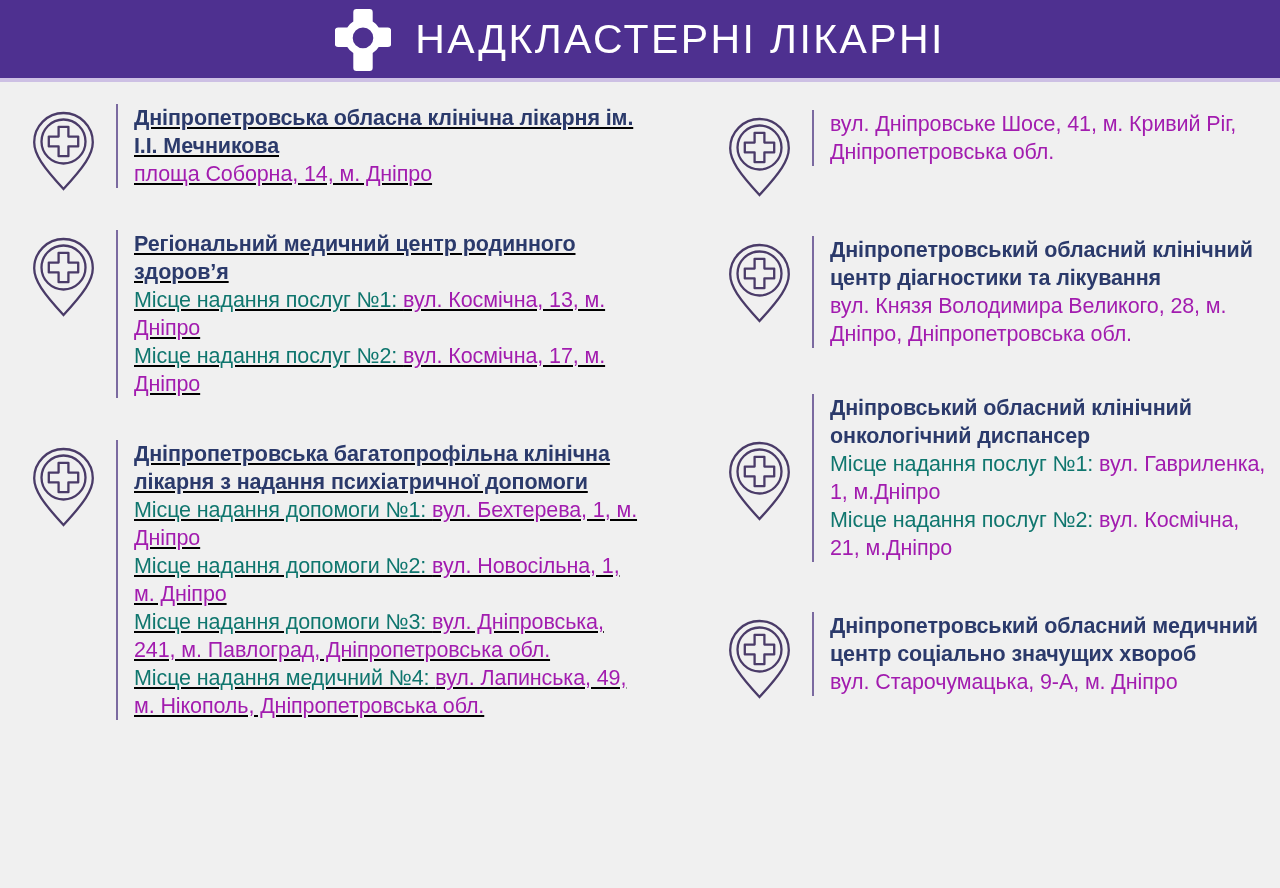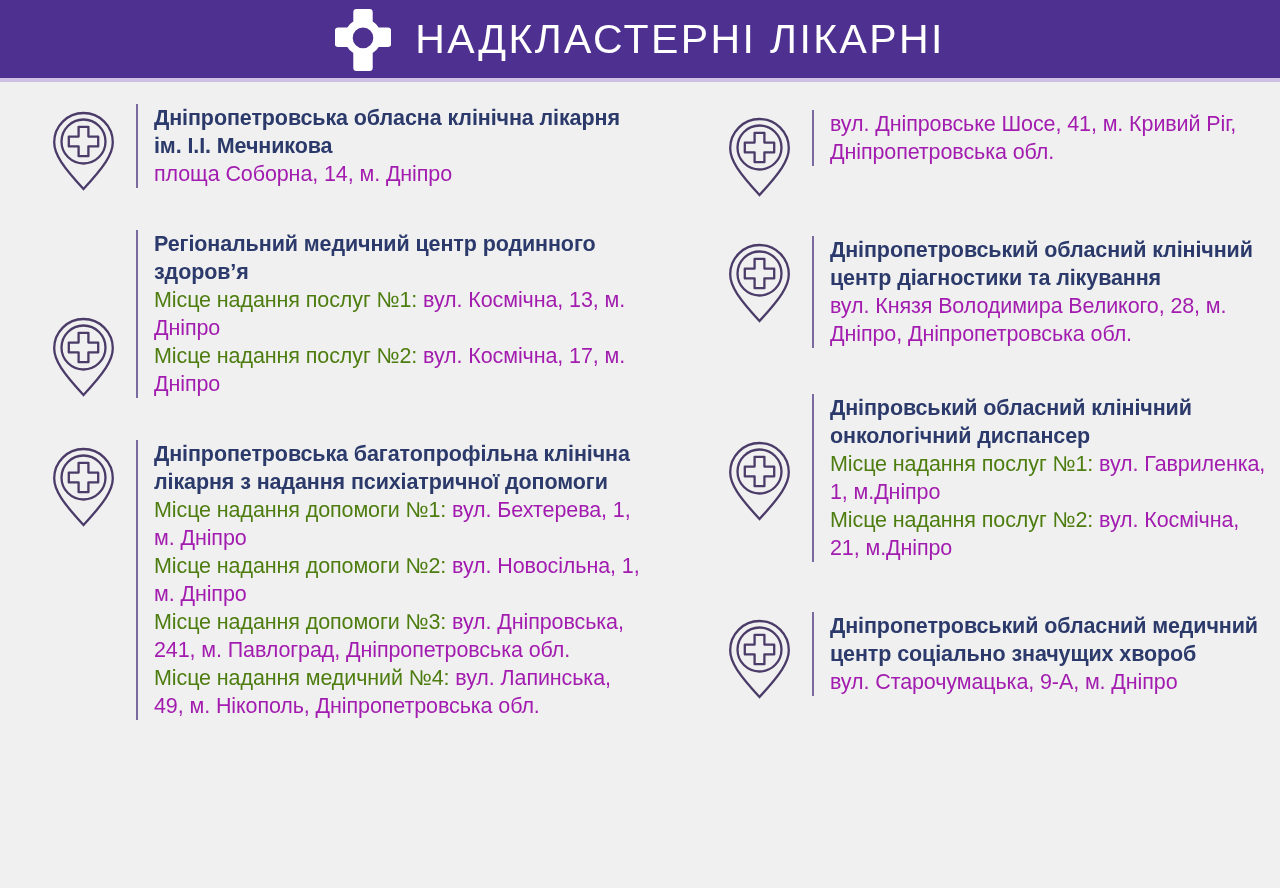--- a/index.html
+++ b/index.html
@@ -58,21 +58,21 @@
     width: 1280px;
     height: 806px;
     padding: 26px 0 0 0;
   }
   .columns {
     display: flex;
     width: 1280px;
     align-items: flex-start;
   }
 
-  .col-left  { width: 648px; padding-left: 50px; padding-right: 8px; }
+  .col-left  { width: 648px; padding-left: 30px; padding-right: 8px; text-decoration: underline; }
   .col-right { width: 632px; padding-left: 78px; padding-right: 14px; }
 
   
   .entry {
     display: flex;
     align-items: flex-start;
     gap: 0;
   }
   .pin-wrap {
     flex: 0 0 auto;
@@ -100,29 +100,29 @@
     letter-spacing: -0.1px;
   }
   .addr-line {
     font-size: 21.5px;
     line-height: 28px;
     color: #2d3a5c;
     font-weight: normal;
     letter-spacing: -0.1px;
   }
   .addr-label {
-    color: #4d7c0f;
+    color: #0f766e;
   }
   .addr-body {
     color: #a21caf;
   }
 
   
   .sp-1 { margin-top: 0px; }
-  .sp-2 { margin-top: 38px; align-items: flex-end; }
+  .sp-2 { margin-top: 38px; }
   .sp-3 { margin-top: 42px; }
 
   .sp-r1 { margin-top: 6px; }
   .sp-r2 { margin-top: 38px; justify-content: center; }
   .sp-r3 { margin-top: 46px; align-items: center; }
   .sp-r4 { margin-top: 50px; }
 </style>
 </head>
 <body>
 

